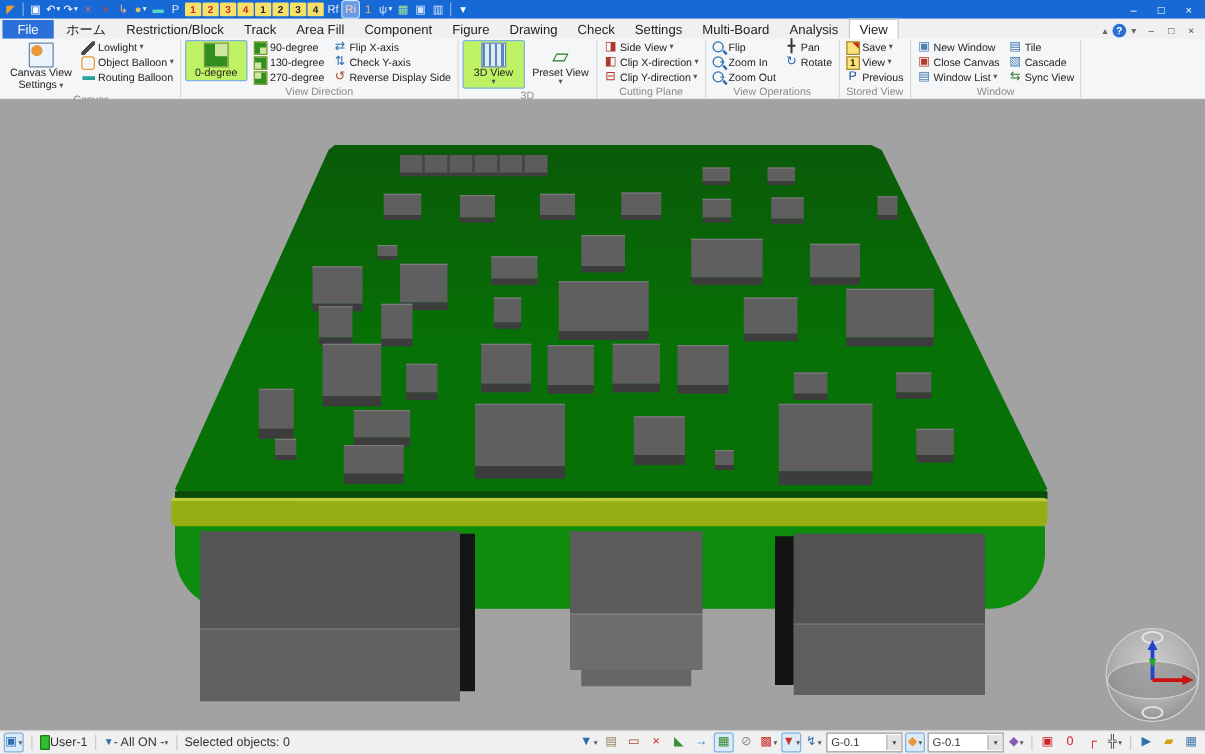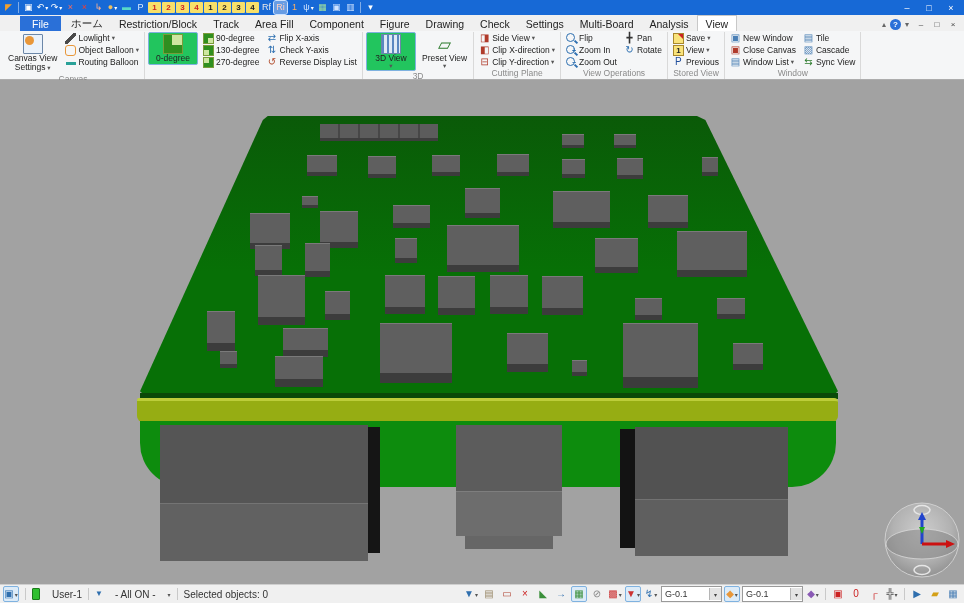--- a/index.html
+++ b/index.html
@@ -11,35 +11,35 @@
   .qat-btn{min-width:13px;height:13px;display:flex;align-items:center;justify-content:center;font-size:9px;line-height:1;color:#fff;border-radius:2px;cursor:default}
   .qat-btn.badge{width:11px;height:11px;font-size:8px;font-weight:bold;border-radius:1px}
   .qat-btn.sel{background:rgba(255,255,255,.35);outline:1px solid #cfe3ff}
   .qat-btn .dd{font-size:6px;margin-left:1px;color:#fff}
   .qat-sep{width:1px;height:11px;background:rgba(255,255,255,.45);margin:0 2px}
   #win-controls{display:flex}
   .win-btn{width:22px;height:14px;color:#fff;font-size:9px;display:flex;align-items:center;justify-content:center}
   .win-btn:last-child{background:rgba(255,60,60,.0)}
   
   #tabrow{height:16px;background:#f0f0f0;display:flex;align-items:flex-end;justify-content:space-between;flex:0 0 auto}
-  #tabs{display:flex;align-items:flex-end;padding-left:20px}
+  #tabs{display:flex;align-items:flex-end;padding-left:2px}
   .tab{height:15px;display:flex;align-items:center;padding:0 8px;font-size:10.5px;color:#222;white-space:nowrap}
   .tab.file{background:#2a70d8;color:#fff;padding:0 12px;margin-right:2px}
   .tab.active{background:#fff;border:1px solid #c8c8c8;border-bottom:none}
   #tab-right{display:flex;align-items:center;gap:4px;padding-right:3px;font-size:9px;color:#555}
   .collapse-g{font-size:8px;color:#666}
   .help-circle{width:11px;height:11px;border-radius:50%;background:#2a70d8;color:#fff;display:flex;align-items:center;justify-content:center;font-size:8px;font-weight:bold}
   .mdi-btn{width:14px;height:12px;display:flex;align-items:center;justify-content:center;font-size:8px;color:#444;border:1px solid transparent}
   
   #ribbon{height:47px;background:#f5f6f7;border-bottom:1px solid #adadad;display:flex;align-items:stretch;padding:1px 2px 0;flex:0 0 auto}
   .rib-group{display:flex;flex-direction:column;border-right:1px solid #d9d9d9;padding:0 3px}
   .rib-row{flex:1;display:flex;align-items:flex-start;gap:3px}
   .rib-label{font-size:8.5px;color:#8a8a8a;text-align:center;height:11px;line-height:11px;white-space:nowrap}
   .rib-big{display:flex;flex-direction:column;align-items:center;min-width:44px;padding:1px 2px;font-size:8.5px;color:#222;border:1px solid transparent;border-radius:2px}
-  .rib-big.active{background:#22c55e;border-color:#7fb2e0}
+  .rib-big.active{background:#bef264;border-color:#7fb2e0}
   .rib-big .line{line-height:9px;white-space:nowrap;text-align:center}
   .rib-big .dd,.rib-small .dd{font-size:6.5px;color:#555;line-height:6px}
   .rib-col{display:flex;flex-direction:column}
   .rib-small{display:flex;align-items:center;gap:2px;font-size:8.5px;color:#222;height:12px;padding:0 2px;white-space:nowrap}
   
   .ic{width:11px;height:11px;flex:0 0 auto;display:inline-flex;align-items:center;justify-content:center;box-sizing:border-box}
   .ic.big{width:20px;height:20px}
   .ic.glyph{font-size:10px;line-height:1}
   .ic.big.glyph{font-size:17px}
   .ic-monitor{border:1px solid #6b87a8;background:#eaf2fb;border-radius:1px;position:relative}
@@ -65,21 +65,21 @@
   #nav-orb{position:absolute}
   
   #statusbar{height:18px;background:#f0f0f0;border-top:1px solid #cfcfcf;display:flex;align-items:center;padding:0 3px;font-size:10px;color:#333;flex:0 0 auto}
   #sb-left{display:flex;align-items:center;gap:4px}
   #sb-right{margin-left:auto;display:flex;align-items:center;gap:2px}
   .sb-btn{display:flex;align-items:center;justify-content:center;min-width:14px;height:14px;border:1px solid transparent;border-radius:2px}
   .sb-btn.sel{background:#dcebf8;border-color:#7fb2e0}
   .sb-g{font-size:10px;line-height:1}
   .sb-btn .dd{font-size:6px;color:#555;margin-left:1px}
   .sb-sep{width:1px;height:12px;background:#c9c9c9;margin:0 2px}
-  .sb-chip{display:flex;align-items:center;gap:12px}
+  .sb-chip{display:flex;align-items:center;gap:0}
   .led{width:6px;height:10px;background:#2fbf2f;border:1px solid #1a7a1a;border-radius:1px}
   .sb-combo{display:flex;align-items:center;background:#fff;border:1px solid #9a9a9a;height:14px;width:56px;font-size:9px;padding-left:3px;justify-content:space-between}
   .sb-combo .cb-dd{width:11px;height:12px;background:#e4e4e4;border-left:1px solid #b5b5b5;display:flex;align-items:center;justify-content:center;font-size:6px;color:#444}
 </style>
 </head>
 <body>
 
 <div id="app">
   <div id="titlebar">
     <div id="qat">
@@ -252,24 +252,25 @@
             <div class="rib-small">
               <span class="ic glyph" style="color: rgb(45, 111, 176);">⇄</span>
               <span>Flip X-axis</span>
             </div>
             <div class="rib-small">
               <span class="ic glyph" style="color: rgb(45, 111, 176);">⇅</span>
               <span>Check Y-axis</span>
             </div>
             <div class="rib-small">
               <span class="ic glyph" style="color: rgb(176, 74, 42);">↺</span>
-              <span>Reverse Display List</span>
-            </div>
-          </div>
-        </div>
+              <span>Reverse Display Side</span>
+            </div>
+          </div>
+        </div>
+        <div class="rib-label">View Direction</div>
       </div>
       <div class="rib-group">
         <div class="rib-row">
           <div class="rib-big active">
             <span class="ic big ic-grid3d"></span>
             <div class="line">3D View</div>
             <div class="line dd">▾</div>
           </div>
           <div class="rib-big">
             <span class="ic big glyph" style="color: rgb(43, 122, 43);">▱</span>

